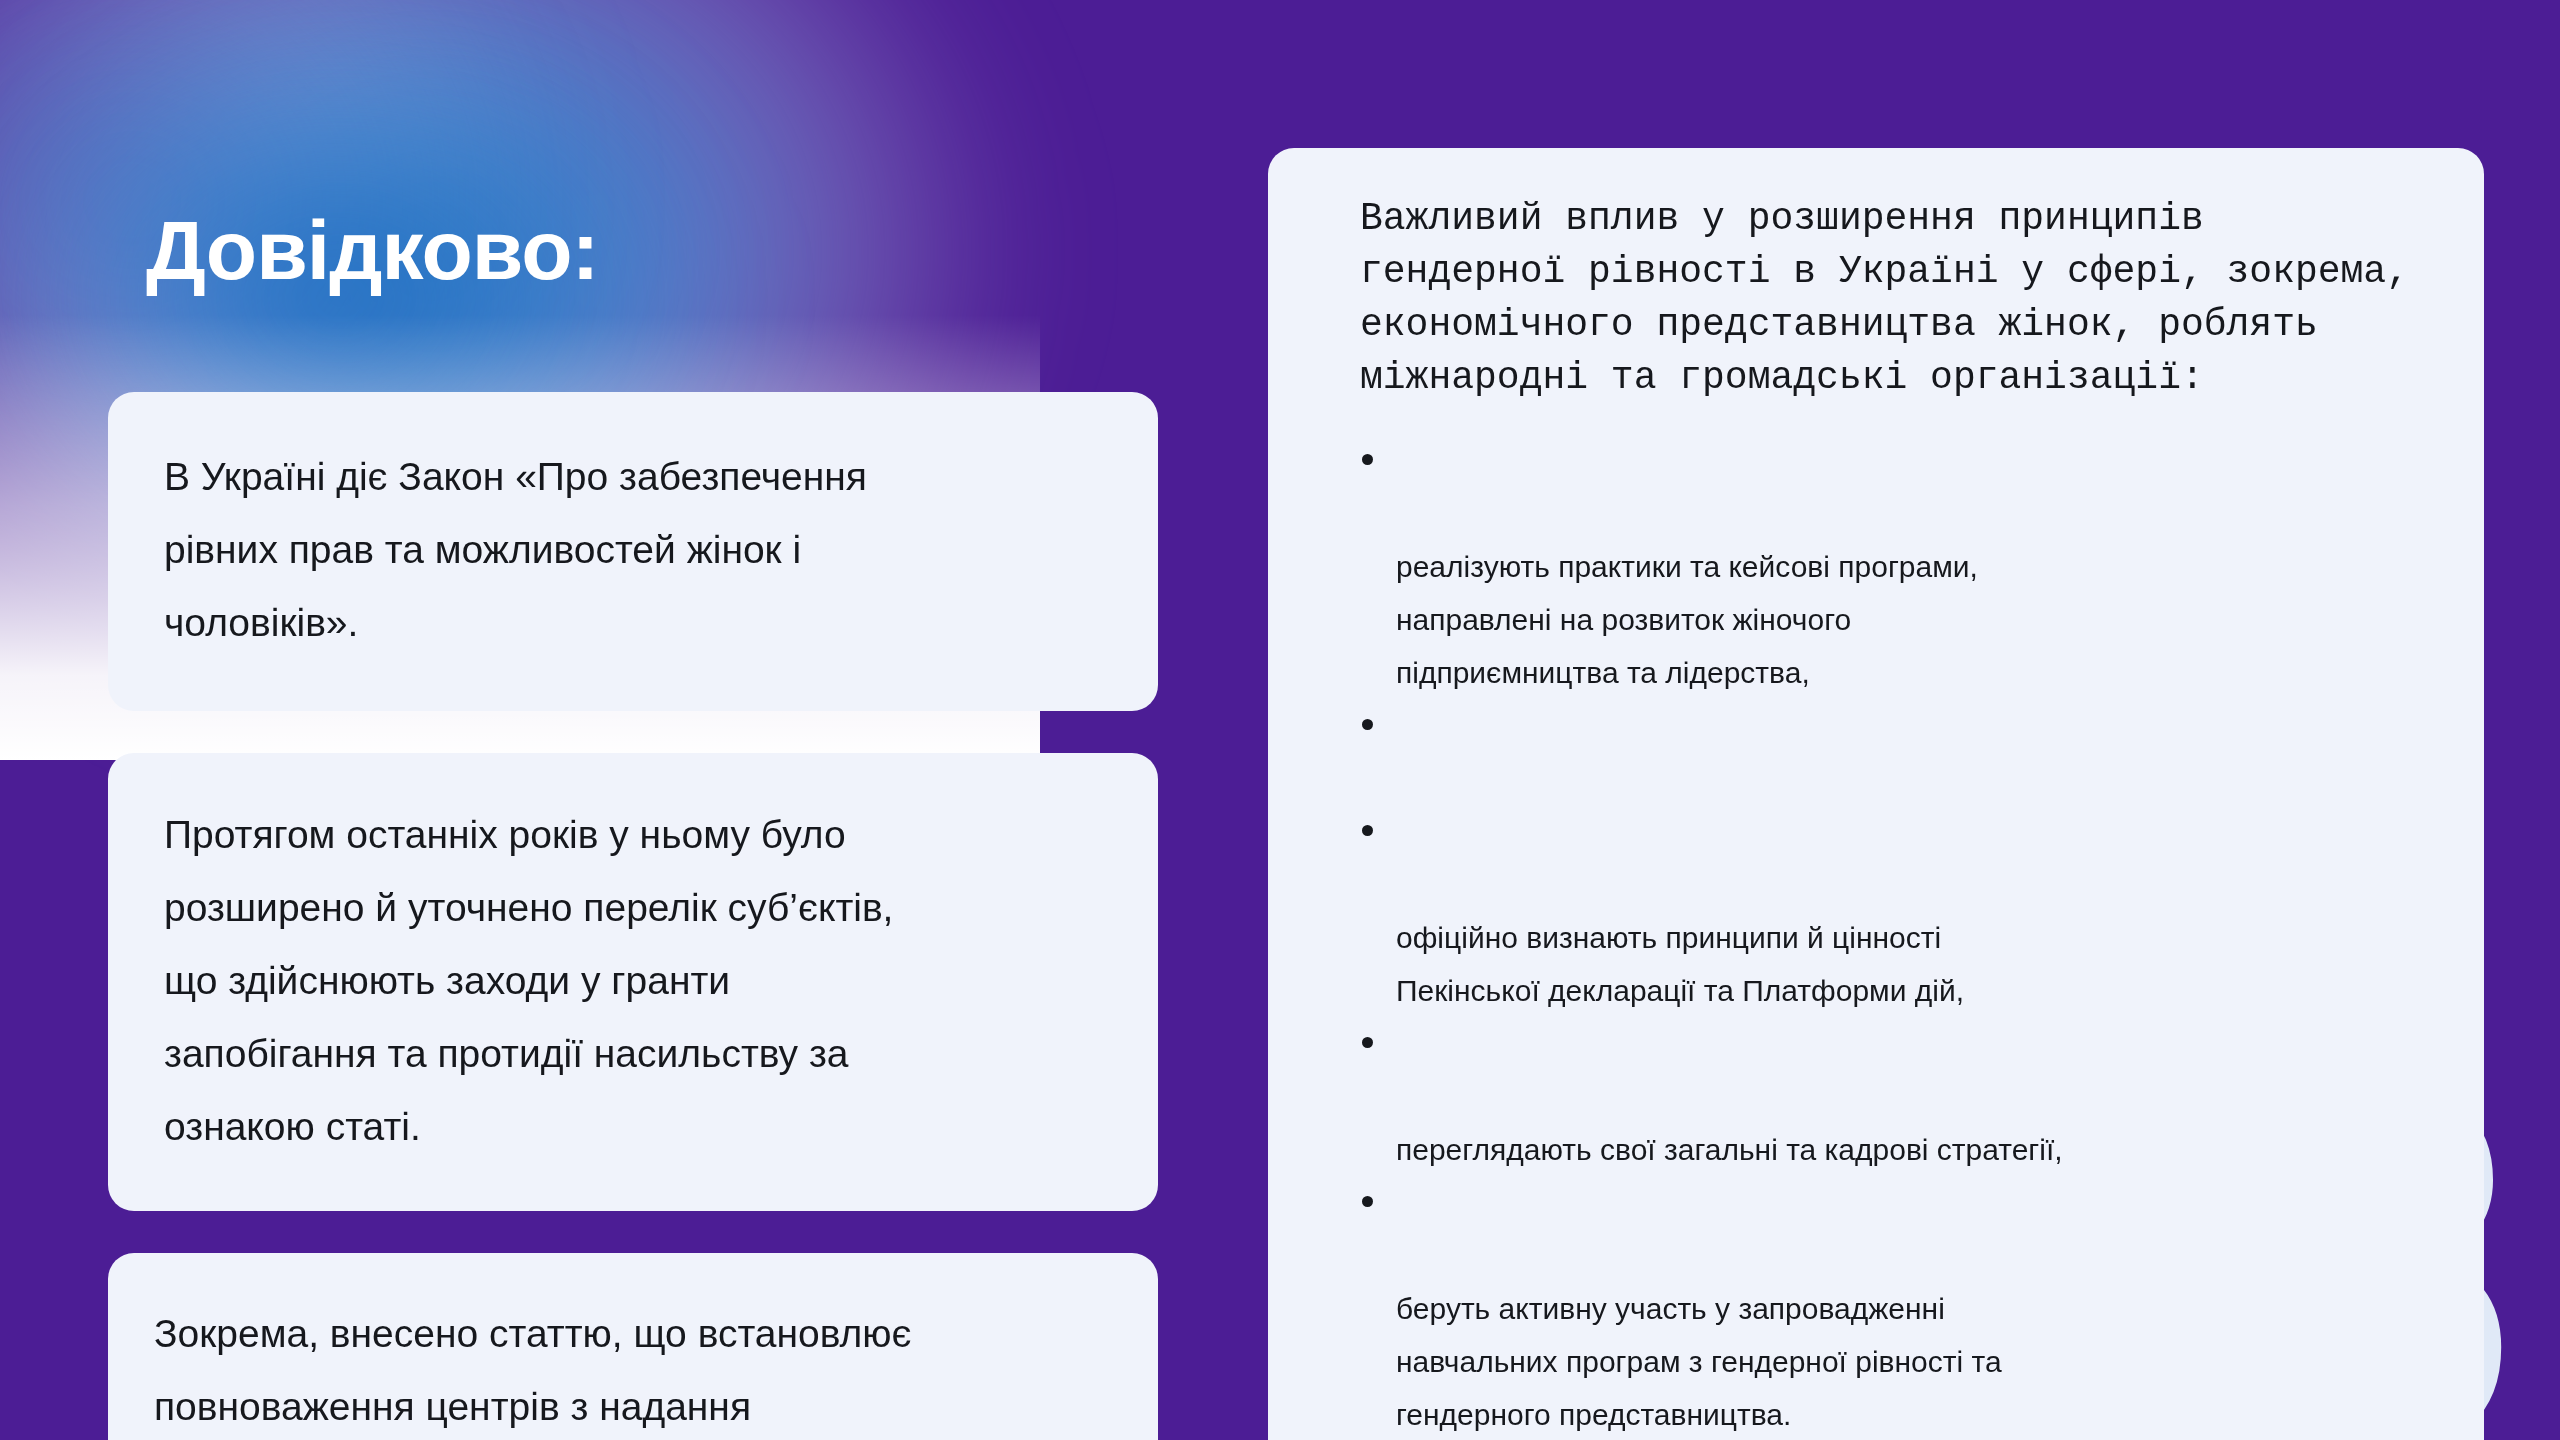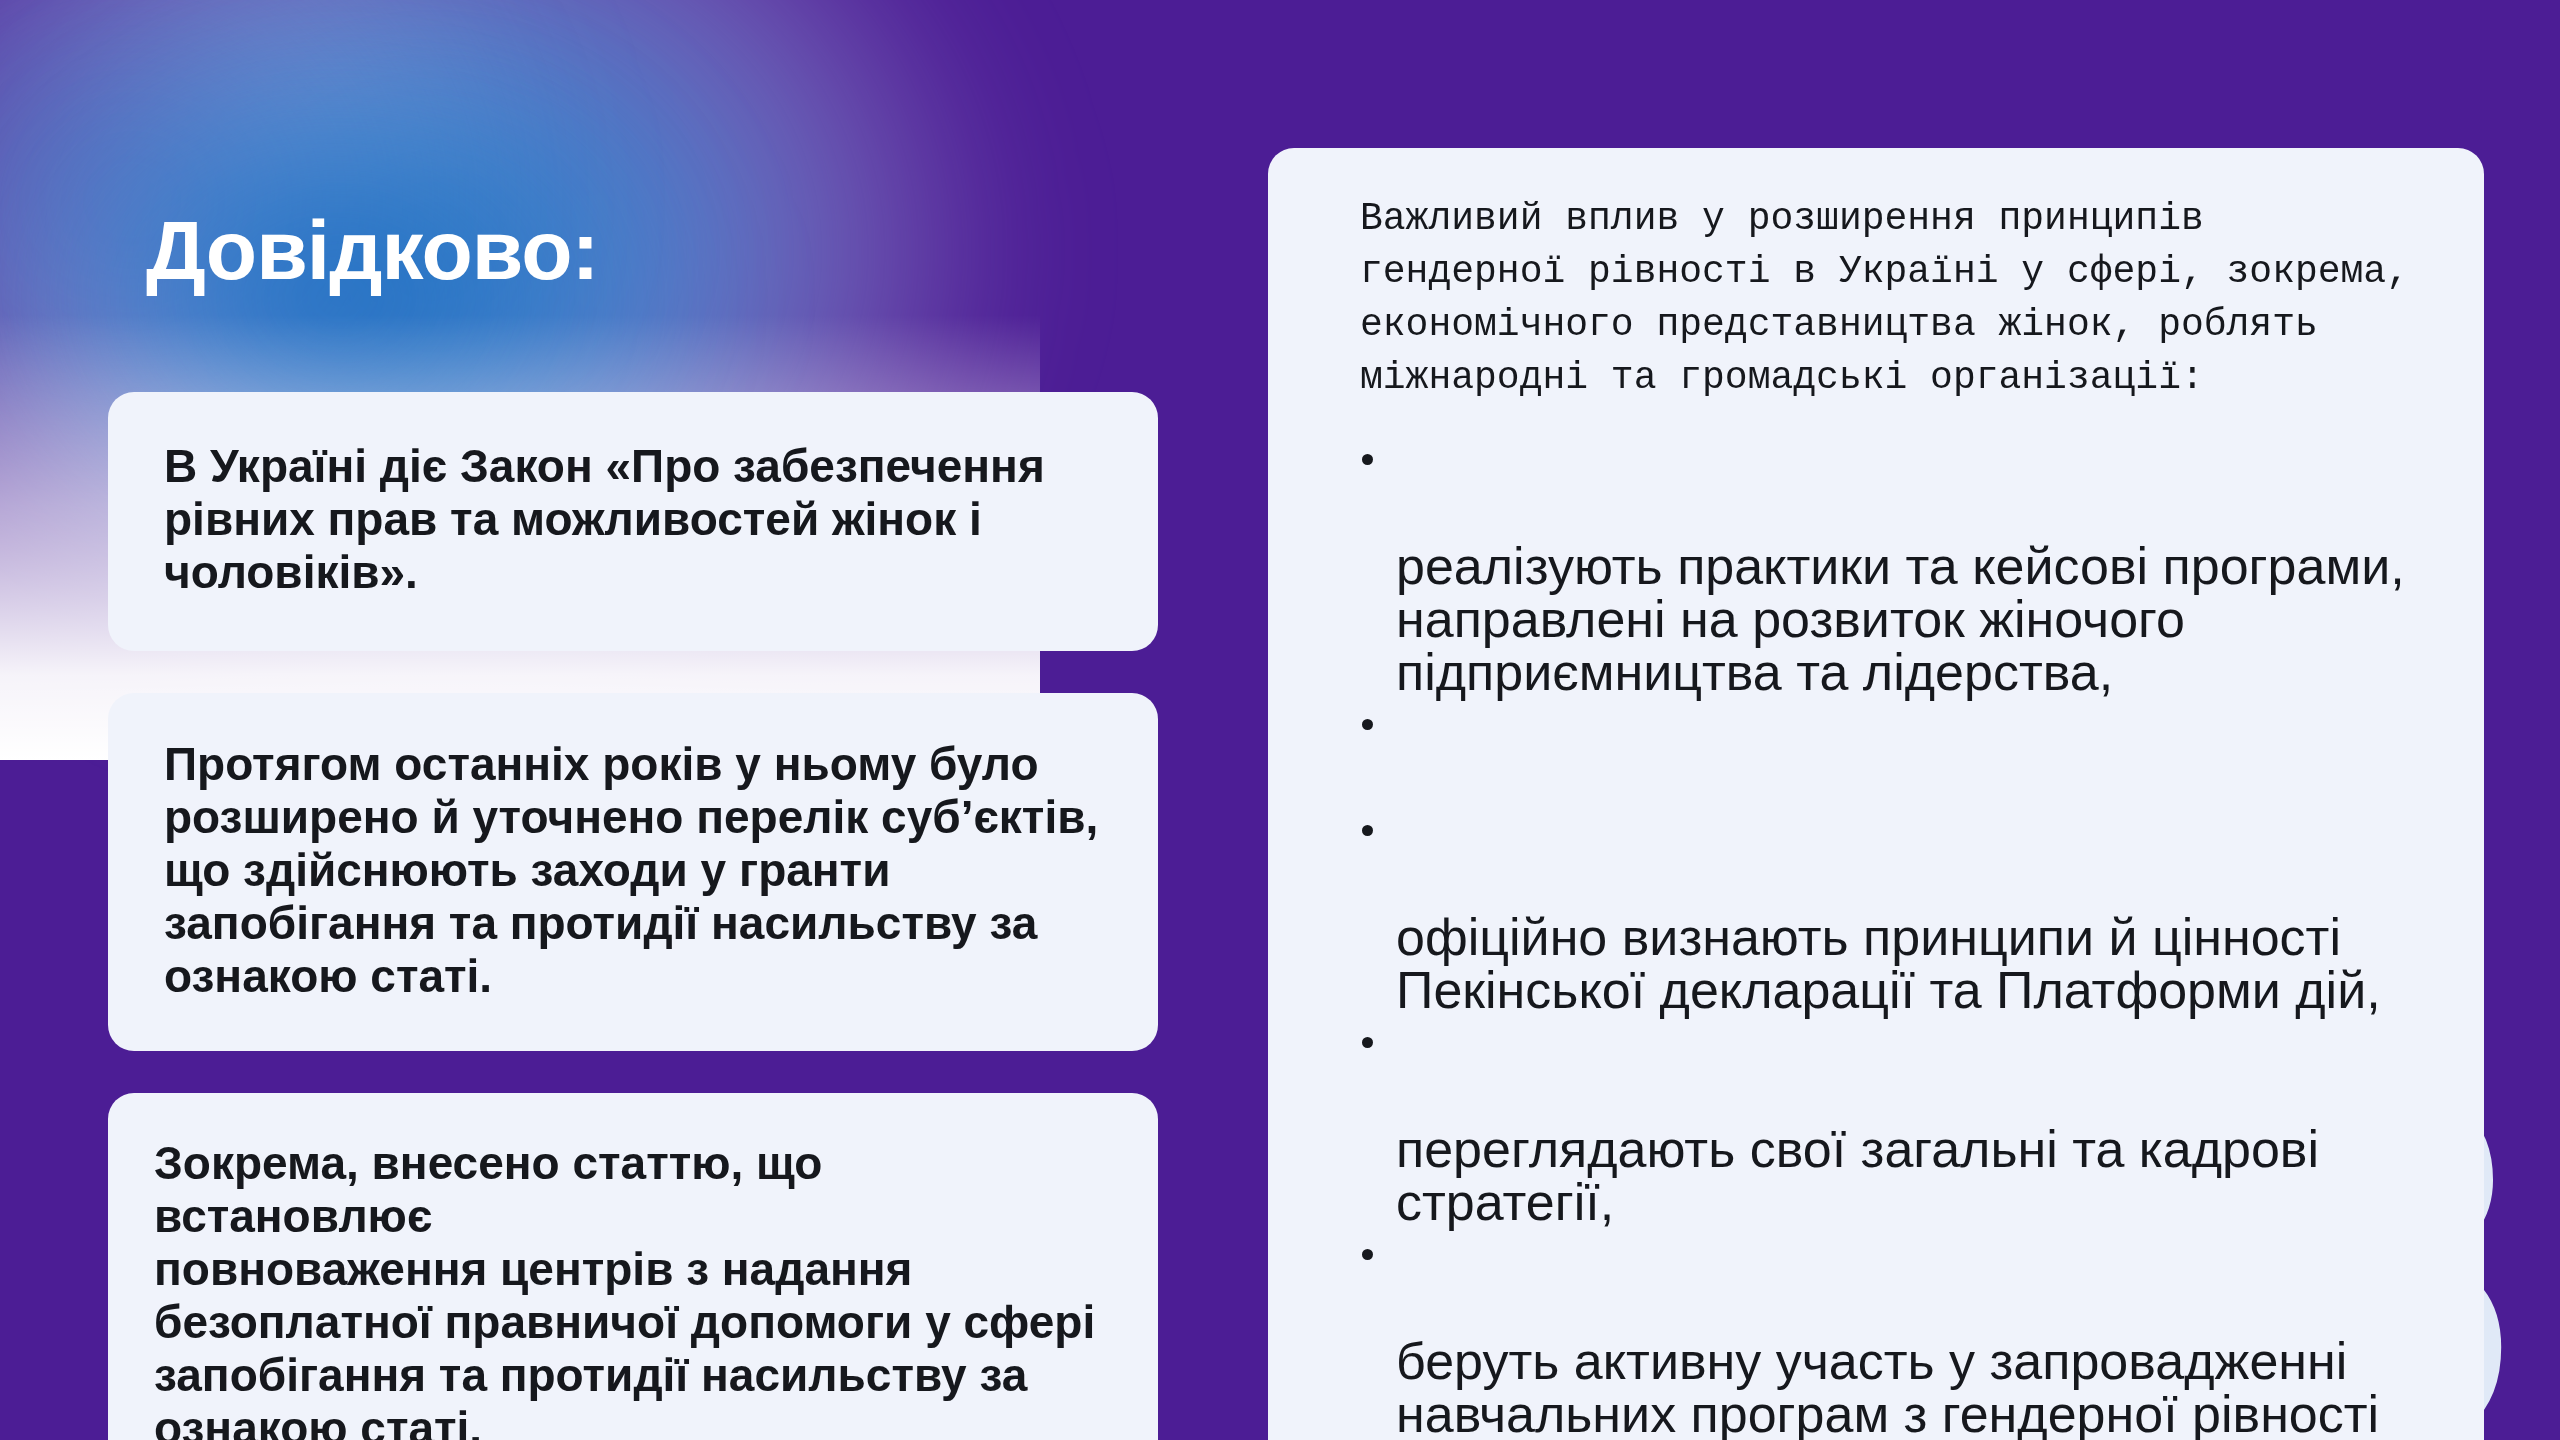--- a/index.html
+++ b/index.html
@@ -120,24 +120,23 @@
     z-index: 2;
   }
   .card {
     background: #f0f3fb;
     border-radius: 26px;
     box-sizing: border-box;
     margin-bottom: 42px;
   }
   .card-text {
     color: #16181d;
-    font-size: 46px;
-    line-height: 53px;
+    font-size: 39px;
+    line-height: 73px;
     white-space: pre-line;
-    font-weight: bold;
   }
   .card-1 { padding: 48px 56px 52px 56px; }
   .card-2 { padding: 45px 56px 48px 56px; }
   .card-3 { padding: 44px 56px 48px 46px; }
 
   
   .right-panel {
     position: absolute;
     left: 1268px;
     top: 148px;
@@ -157,21 +156,21 @@
     font-family: Liberation Mono, monospace;
   }
   .bullet-list {
     margin: 0;
     padding: 0;
     list-style: none;
   }
   .bullet-item {
     position: relative;
     color: #16181d;
-    font-size: 52px;
+    font-size: 30px;
     line-height: 53px;
     padding-left: 36px;
     white-space: pre-line;
   }
   .bullet-dot {
     position: absolute;
     left: 2px;
     top: 20px;
     width: 11px;
     height: 11px;

